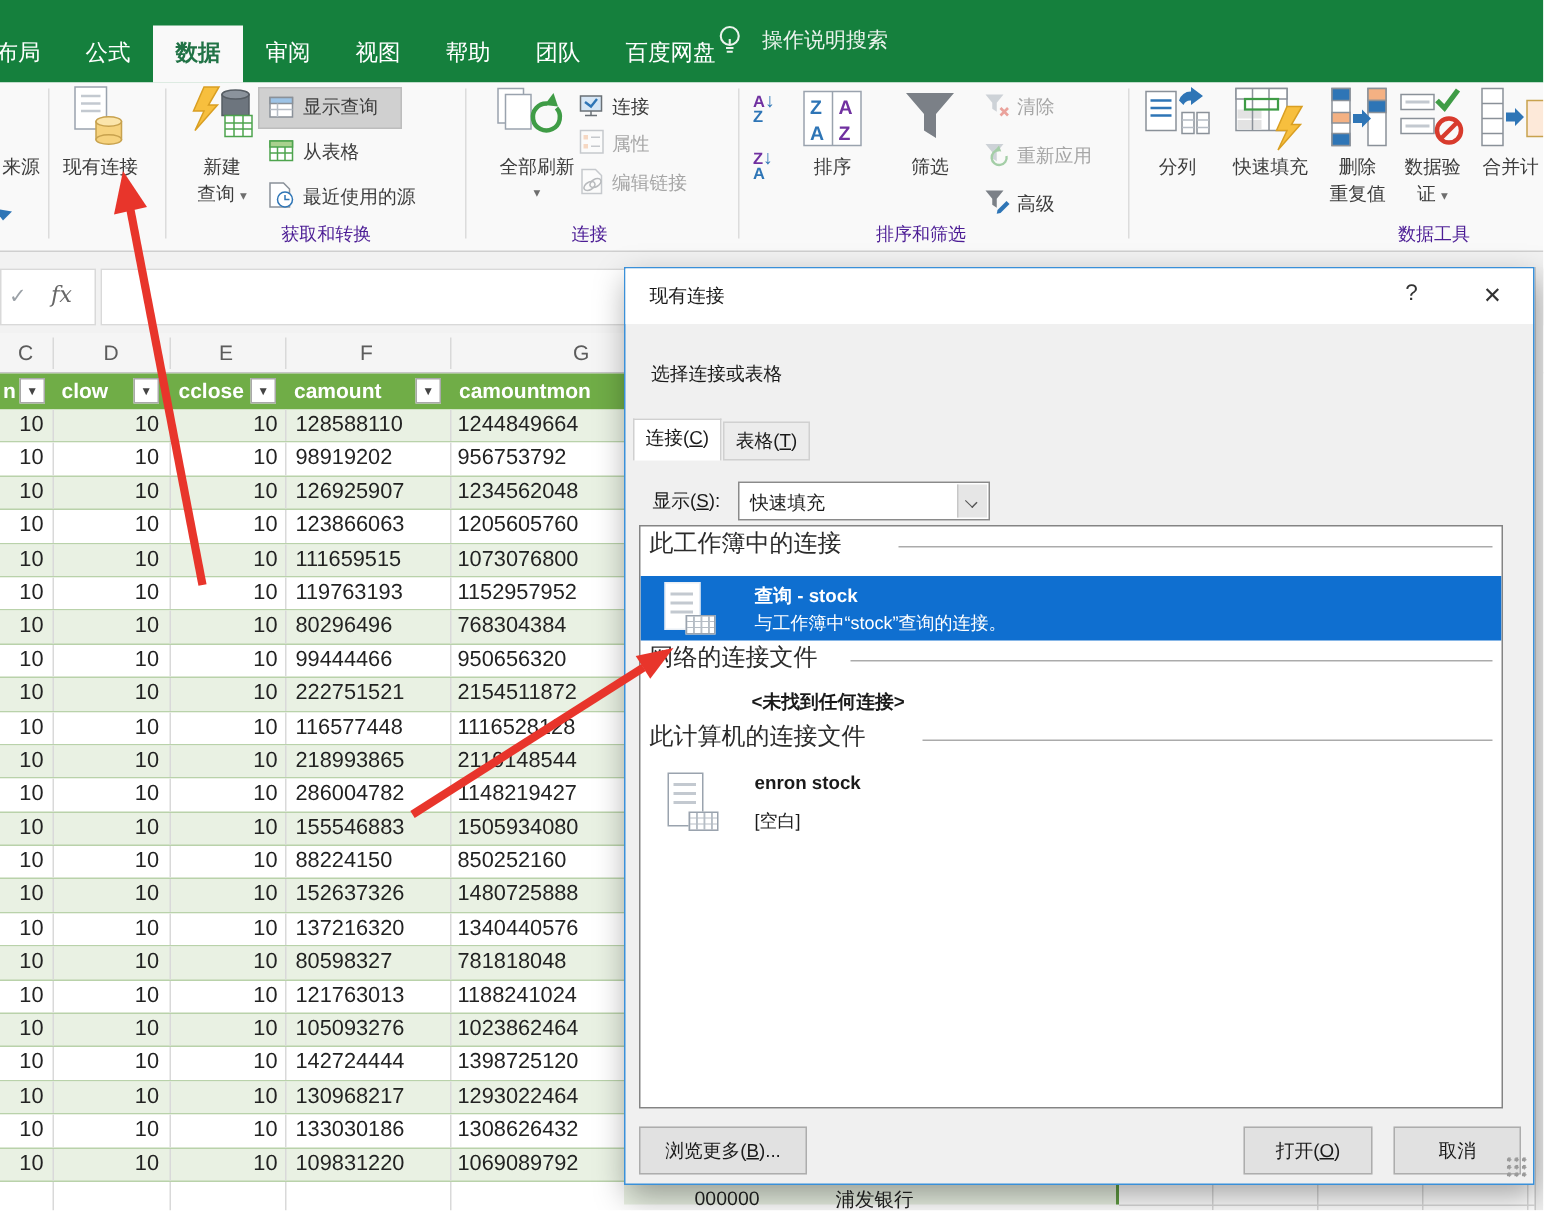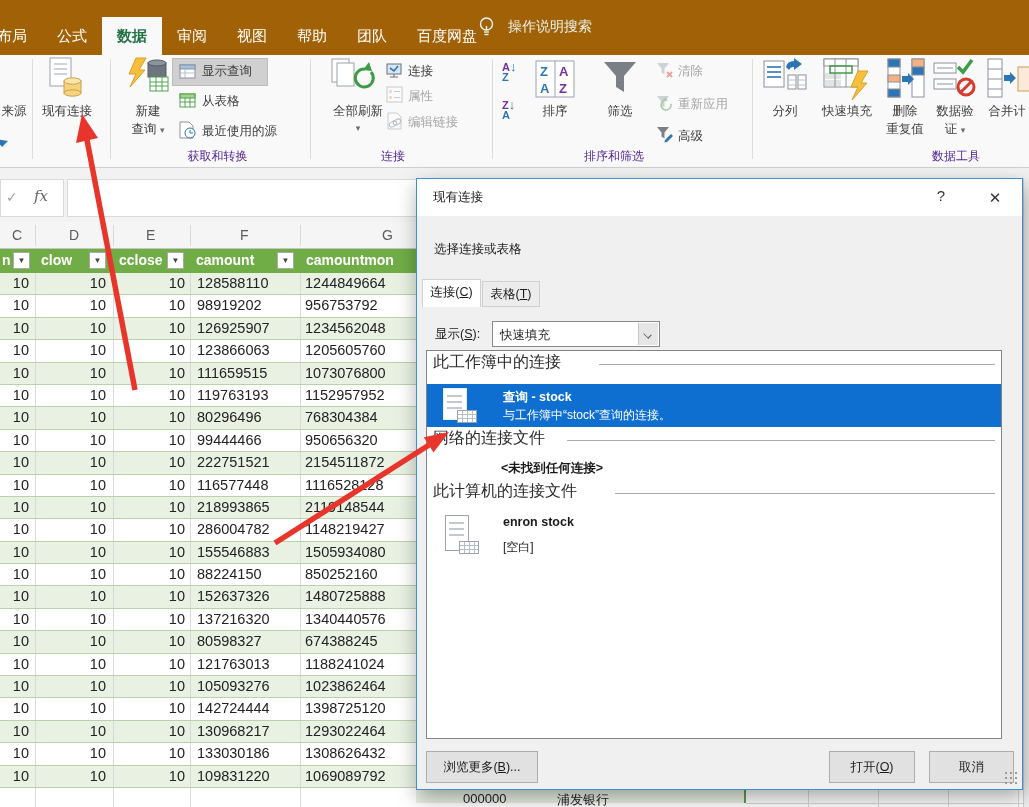--- a/index.html
+++ b/index.html
@@ -1,21 +1,21 @@
 <!DOCTYPE html>
 <html><head>
 <meta charset="utf-8">
 <style>
   html,body{margin:0;padding:0;}
   .screen{position:relative;width:1029px;height:807px;overflow:hidden;background:#fff;
           font-family:"Liberation Sans",sans-serif;-webkit-font-smoothing:antialiased;}
   .abs{position:absolute;}
 
   
-  .tabbar{position:absolute;left:0;top:0;width:100%;height:55px;background:#a16207;}
+  .tabbar{position:absolute;left:0;top:0;width:100%;height:55px;background:#15803d;}
   .tabs{position:absolute;left:-18px;bottom:0;display:flex;height:38px;}
   .tab{color:#fff;font-size:15px;padding:0 15px;line-height:38px;white-space:nowrap;cursor:default;}
   .tab.active{background:#f9f9f9;color:#217346;font-weight:bold;}
   .ribbon-search{position:absolute;left:478px;top:16px;display:flex;align-items:center;gap:13px;color:#eaf3ec;font-size:14px;text-align:center;}
 
   
   .ribbon{position:absolute;left:0;top:55px;width:100%;height:113px;background:#f9f9f9;border-bottom:1px solid #cfcfcf;box-sizing:border-box;}
   .rsep{position:absolute;top:4px;height:100px;width:1px;background:#dcdcdc;}
   .rgl{position:absolute;top:93px;font-size:12px;color:#4c1d95;text-align:center;white-space:nowrap;}
   .rbl{position:absolute;font-size:12.5px;color:#3c3c3c;text-align:center;white-space:nowrap;}
@@ -575,21 +575,21 @@
       </div>
       <div class="trow odd">
         <div class="gvln" style="left: 35px;"></div>
         <div class="gvln" style="left: 113px;"></div>
         <div class="gvln" style="left: 190px;"></div>
         <div class="gvln" style="left: 300px;"></div>
         <span class="cell c">10</span>
         <span class="cell d">10</span>
         <span class="cell e">10</span>
         <span class="cell f">80598327</span>
-        <span class="cell g">674388245</span>
+        <span class="cell g">781818048</span>
       </div>
       <div class="trow even">
         <div class="gvln" style="left: 35px;"></div>
         <div class="gvln" style="left: 113px;"></div>
         <div class="gvln" style="left: 190px;"></div>
         <div class="gvln" style="left: 300px;"></div>
         <span class="cell c">10</span>
         <span class="cell d">10</span>
         <span class="cell e">10</span>
         <span class="cell f">121763013</span>

